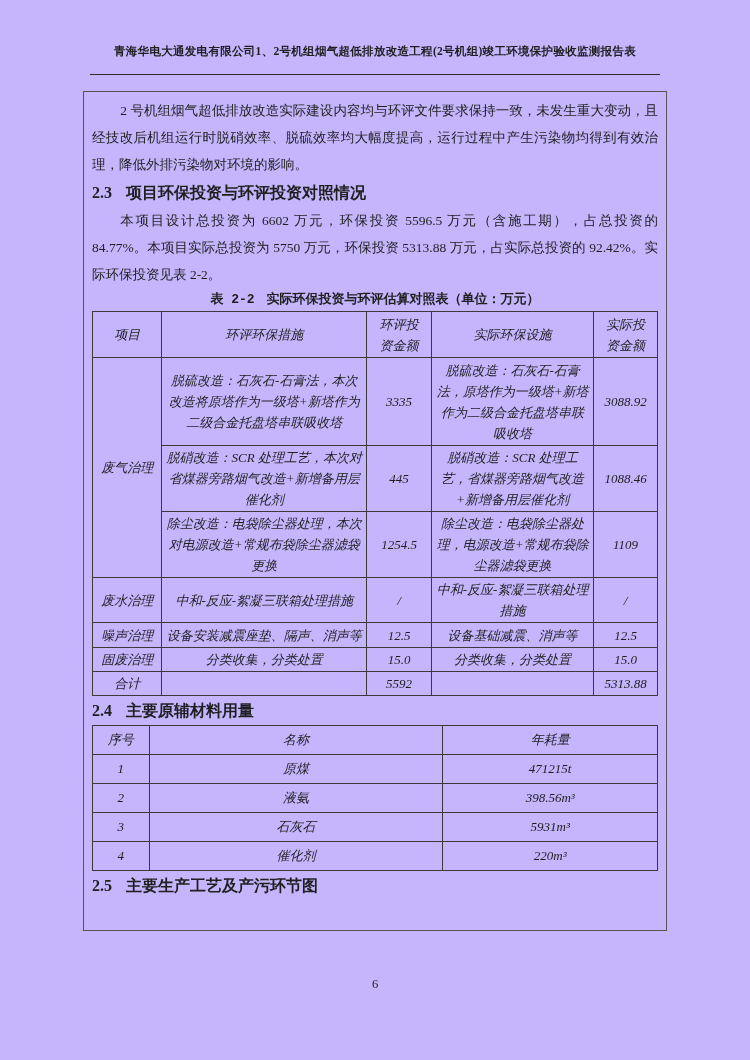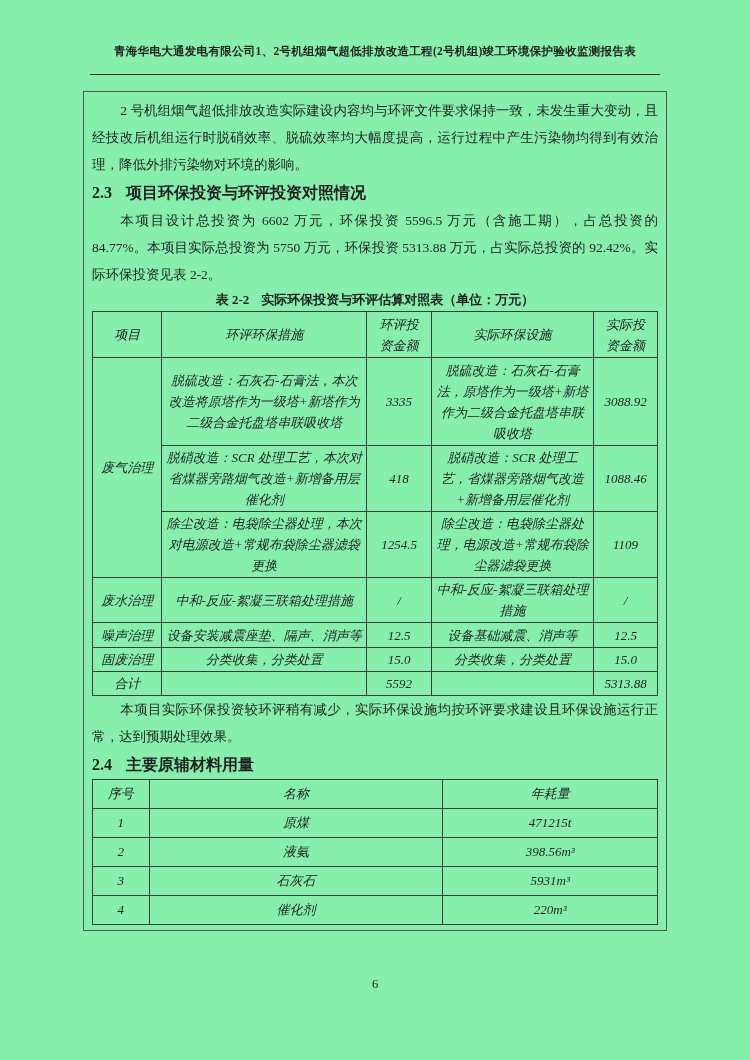--- a/index.html
+++ b/index.html
@@ -1,19 +1,19 @@
 <!DOCTYPE html>
 <html><head>
 <meta charset="utf-8">
 <style>
   html,body{margin:0;padding:0;background:#fff;}
   .page{
     position:relative;
     width:750px;height:1060px;
-    background:#86efac;
+    background:#c4b5fd;
     color:#1f1f1f;
     font-family:"Liberation Serif","DejaVu Serif",serif;
     overflow:hidden;
   }
   .doc-header{
     padding-top:44px;
     text-align:center;
     font-size:11.5px;
     font-weight:bold;
     letter-spacing:0.3px;
@@ -45,20 +45,21 @@
     font-size:16px;
     font-weight:bold;
     line-height:29px;
   }
   .sec-heading .sec-num{margin-right:14px;}
   .tbl-caption{
     text-align:center;
     font-size:13px;
     font-weight:bold;
     line-height:23px;
+    font-family:Liberation Mono, monospace;
   }
   .tbl-caption .cap-label{margin-right:12px;}
   table{
     width:100%;
     border-collapse:collapse;
     table-layout:fixed;
     font-style:italic;
   }
   td,th{
     border:1px solid #3a3a3a;
@@ -128,21 +129,21 @@
       </tr>
       <tr class="rh-88">
         <td rowspan="3">废气治理</td>
         <td>脱硫改造：石灰石-石膏法，本次改造将原塔作为一级塔+新塔作为二级合金托盘塔串联吸收塔</td>
         <td>3335</td>
         <td>脱硫改造：石灰石-石膏法，原塔作为一级塔+新塔作为二级合金托盘塔串联吸收塔</td>
         <td>3088.92</td>
       </tr>
       <tr class="rh-66">
         <td>脱硝改造：SCR 处理工艺，本次对省煤器旁路烟气改造+新增备用层催化剂</td>
-        <td>418</td>
+        <td>445</td>
         <td>脱硝改造：SCR 处理工艺，省煤器旁路烟气改造+新增备用层催化剂</td>
         <td>1088.46</td>
       </tr>
       <tr class="rh-64">
         <td>除尘改造：电袋除尘器处理，本次对电源改造+常规布袋除尘器滤袋更换</td>
         <td>1254.5</td>
         <td>除尘改造：电袋除尘器处理，电源改造+常规布袋除尘器滤袋更换</td>
         <td>1109</td>
       </tr>
       <tr class="rh-44">
@@ -169,21 +170,20 @@
       <tr class="rh-23">
         <td>合计</td>
         <td></td>
         <td>5592</td>
         <td></td>
         <td>5313.88</td>
       </tr>
     </tbody>
       </table>
 
-    <p class="para">本项目实际环保投资较环评稍有减少，实际环保设施均按环评要求建设且环保设施运行正常，达到预期处理效果。</p>
 
     <div class="sec-heading">
       <span class="sec-num">2.4</span><span>主要原辅材料用量</span>
     </div>
 
 
     <table class="t23">
       <colgroup>
         <col style="width:10%">
           <col style="width:52%">

